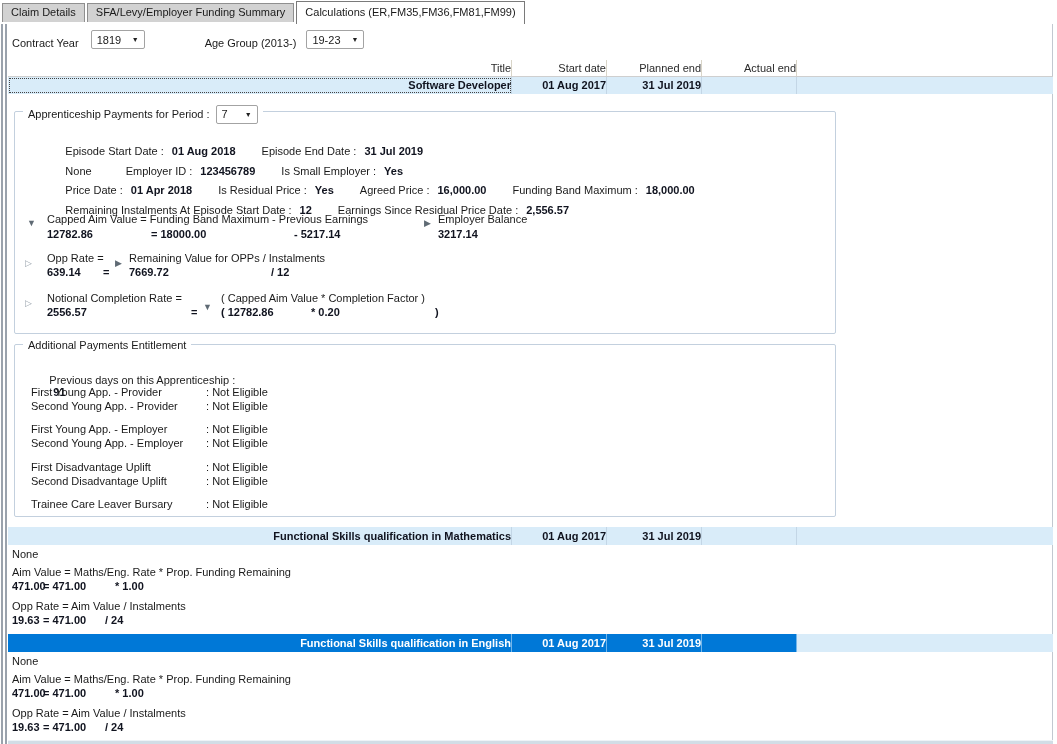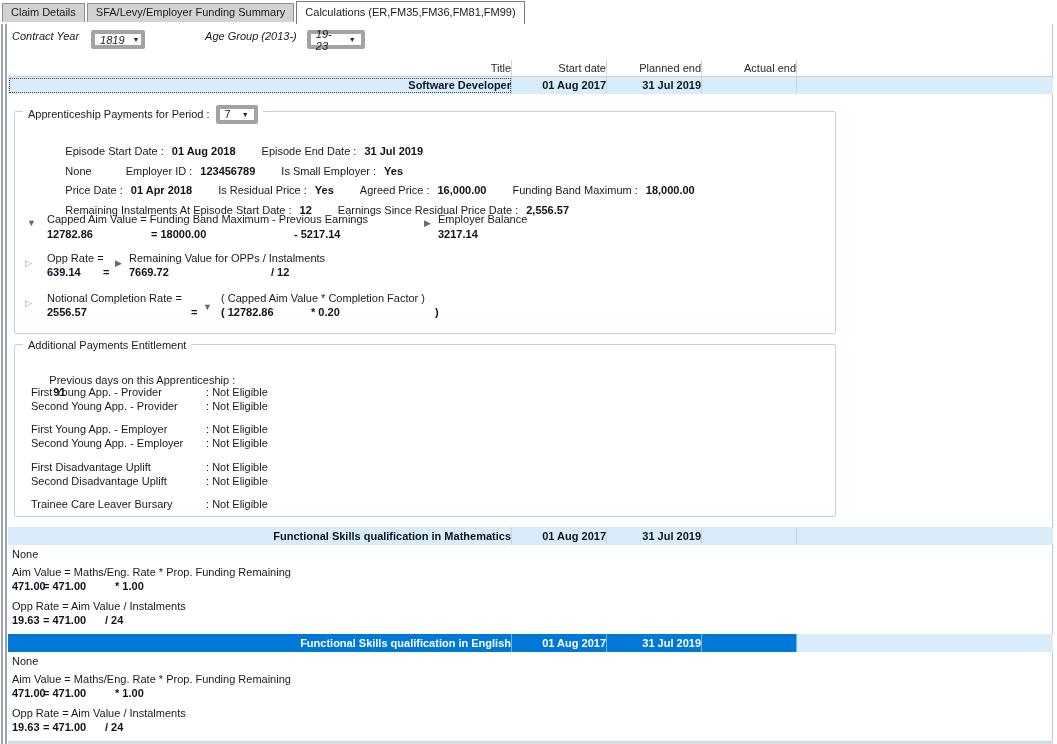--- a/index.html
+++ b/index.html
@@ -12,23 +12,23 @@
   .vline.l1 { left:1px; } .vline.l2 { left:5px; }
   .vline.r1 { left:1052px; width:1px; background:#c2c8d0; }
 
   
   .tabstrip { position:absolute; top:0; left:2px; height:24px; display:flex; align-items:center; }
   .tab { height:19px; padding:2px 8px 0 8px; background:#d2d2d2; border:1px solid #8f8f8f; border-bottom:none;
          margin-right:2px; white-space:nowrap; cursor:default; }
   .tab.active { height:23px; padding-top:4px; background:#fff; border:1px solid #7a7a7a; border-bottom:none; z-index:2; }
 
   
-  .controls { position:absolute; top:30px; left:12px; display:flex; align-items:flex-start;font-style:italic; }
+  .controls { position:absolute; top:30px; left:12px; display:flex; align-items:flex-end; }
   .combo { display:inline-flex; align-items:center; justify-content:space-between; background:#fff;
-           border:4px solid #a3a3a3; border-radius:2px; height:19px; padding:0 5px; }
+           border:1px solid #a3a3a3; border-radius:2px; height:19px; padding:0 5px; }
   .combo .arrow { font-size:7px; color:#222; margin-left:8px; }
 
   
   .grid-row { position:absolute; left:8px; width:1045px; display:flex; height:17px; line-height:17px;text-align:right; }
   .cell { overflow:hidden; white-space:nowrap; }
   .c-title { width:504px; padding-left:4px; }
   .c-date  { width:95px;  padding-left:7px; }
   .c-fill  { width:256px; }
   .grid-head { border-bottom:1px solid #cfcfcf; color:#2a2a2a; }
   .grid-head .cell { border-right:1px solid #d9d5c8; }

